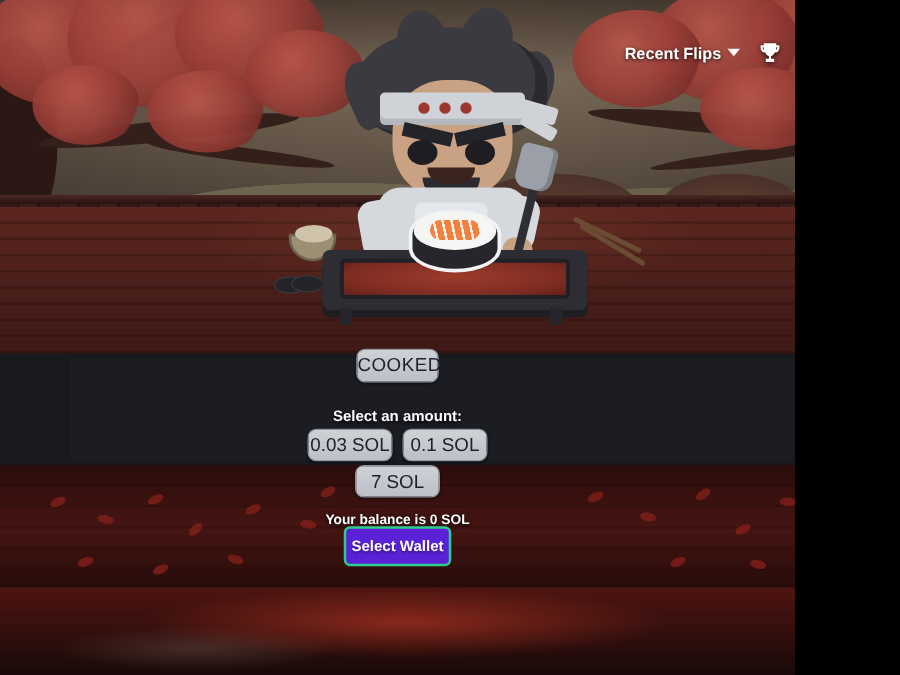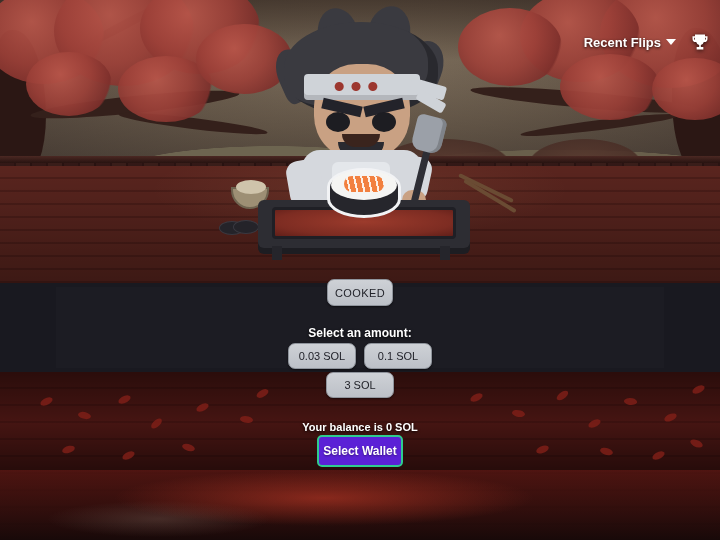--- a/index.html
+++ b/index.html
@@ -1,21 +1,21 @@
 <!DOCTYPE html>
 <html><head>
 <meta charset="utf-8">
 <style>
   * { margin:0; padding:0; box-sizing:border-box; }
   html,body { background:#000; }
   body {
     width:720px; height:540px; position:relative; overflow:hidden;
     font-family:"Liberation Sans", sans-serif;
   }
-  #stage { position:absolute; inset:0; width:720px; height:540px; overflow:hidden;padding-left:16px; }
+  #stage { position:absolute; inset:0; width:636px; height:540px; overflow:hidden;padding-left:16px; }
 
   
   .sky {
     position:absolute; left:0; top:0; width:720px; height:172px;
     background:
       radial-gradient(ellipse 420px 150px at 50% 40%, #8a7c68 0%, #7a6c5a 45%, #5f5348 100%);
   }
   .sky:after{
     content:""; position:absolute; inset:0;
     background:linear-gradient(180deg, rgba(30,18,14,.55) 0%, rgba(40,24,18,.15) 35%, rgba(20,12,10,.35) 100%);
@@ -209,21 +209,21 @@
   }
   .ui { position:absolute; inset:0; z-index:20; }
   .label {
     position:absolute; width:100%; text-align:center; color:#fff;
     font-size:12px; font-weight:bold; text-shadow:0 1px 3px rgba(0,0,0,.9);
   }
   .row { position:absolute; width:100%; display:flex; justify-content:center; gap:8px; }
   .btn {
     background:linear-gradient(180deg,#ced1d6,#bcc0c7);
     border:1px solid #8f949c; border-radius:7px;
-    color:#22232a; font-size:11px; font-family:"Liberation Sans", sans-serif;
+    color:#22232a; font-size:15px; font-family:"Liberation Sans", sans-serif;
     cursor:pointer; box-shadow:0 1px 2px rgba(0,0,0,.5);
   }
   .side-btn { width:66px; height:27px; letter-spacing:.4px; }
   .amt-btn { width:68px; height:26px; }
   .balance {
     position:absolute; width:100%; text-align:center; color:#fff;
     font-size:11px; font-weight:bold; text-shadow:0 1px 3px rgba(0,0,0,.95);
   }
   .wallet-wrap { position:absolute; width:100%; display:flex; justify-content:center; }
   .wallet {
@@ -359,22 +359,22 @@
     <div class="row" style="top:279px;">
       <button class="btn side-btn">COOKED</button>
     </div>
 
     <div class="label" style="top:326px;">Select an amount:</div>
     <div class="row" style="top:343px;">
       <button class="btn amt-btn">0.03 SOL</button>
       <button class="btn amt-btn">0.1 SOL</button>
     </div>
     <div class="row" style="top:372px;">
-      <button class="btn amt-btn">3 SOL</button>
-    </div>
-
-    <div class="balance" style="top:421px;">Your balance is 0 SOL</div>
-    <div class="wallet-wrap" style="top:435px;">
+      <button class="btn amt-btn">7 SOL</button>
+    </div>
+
+    <div class="balance" style="top:410px;">Your balance is 0 SOL</div>
+    <div class="wallet-wrap" style="top:421px;">
       <button class="wallet">Select Wallet</button>
     </div>
 
   </div>
 </div>
 
 </body></html>

